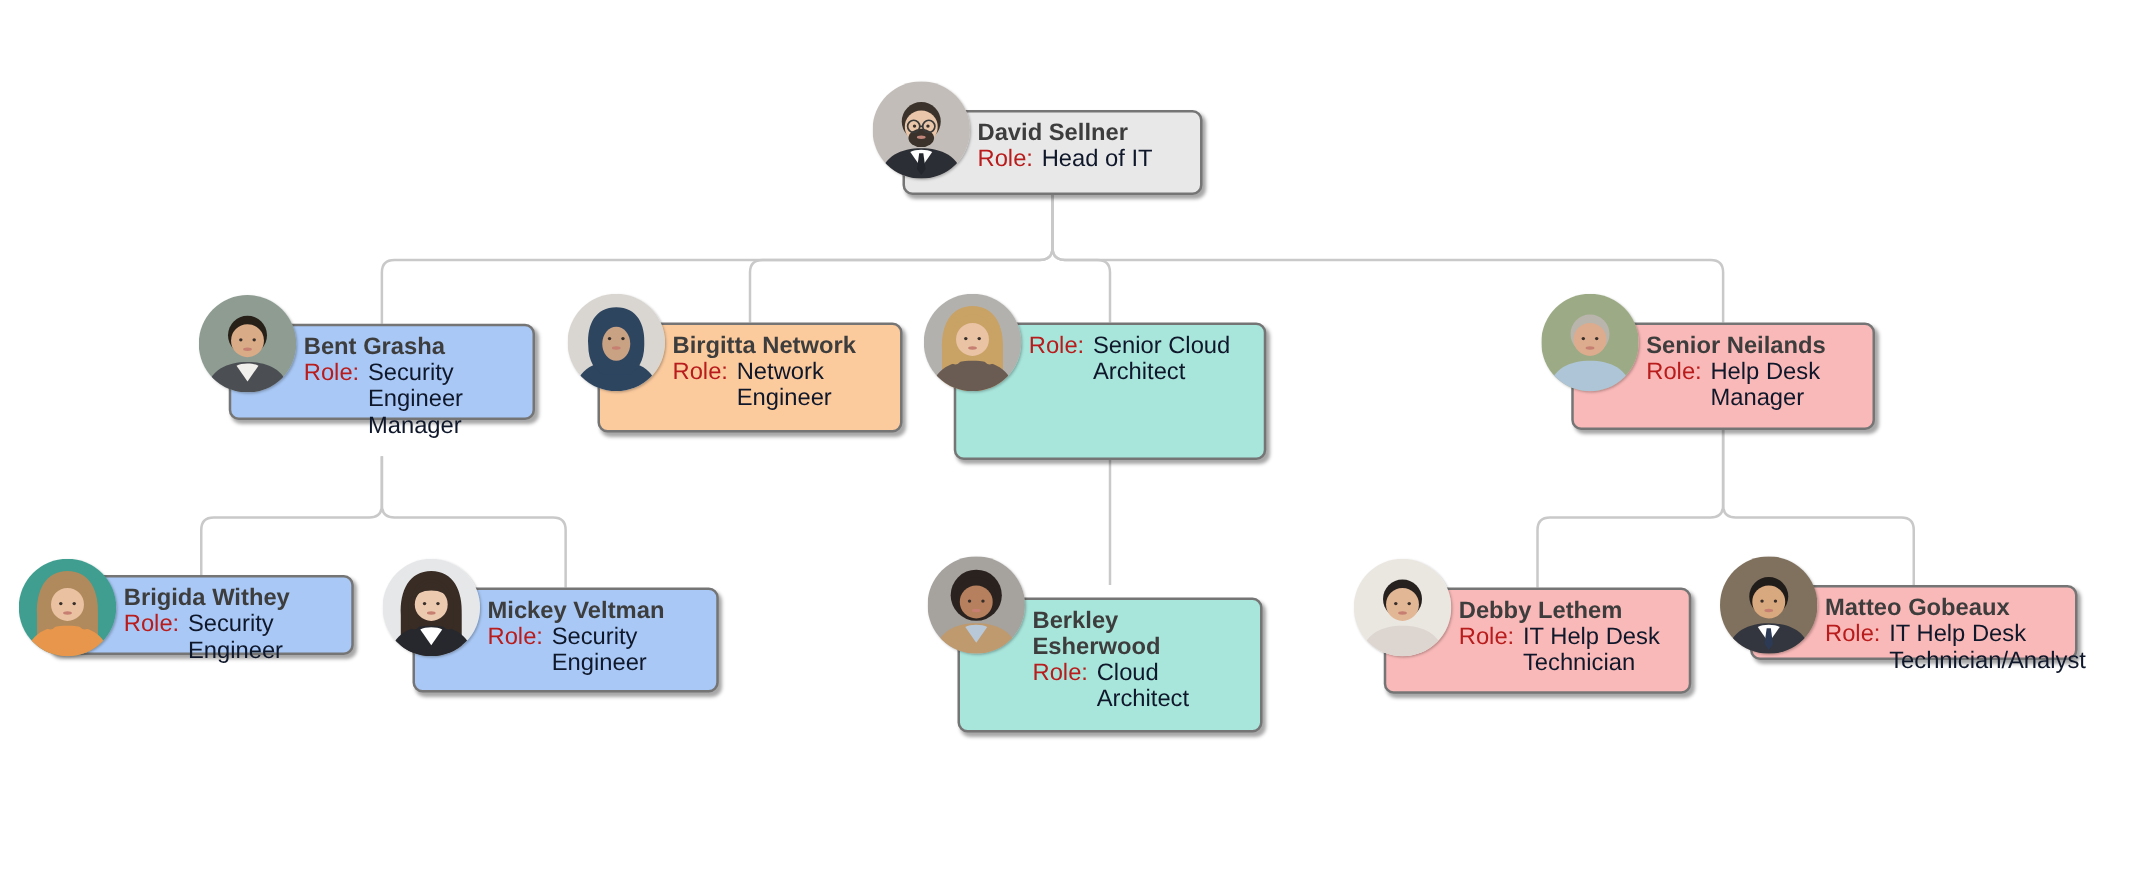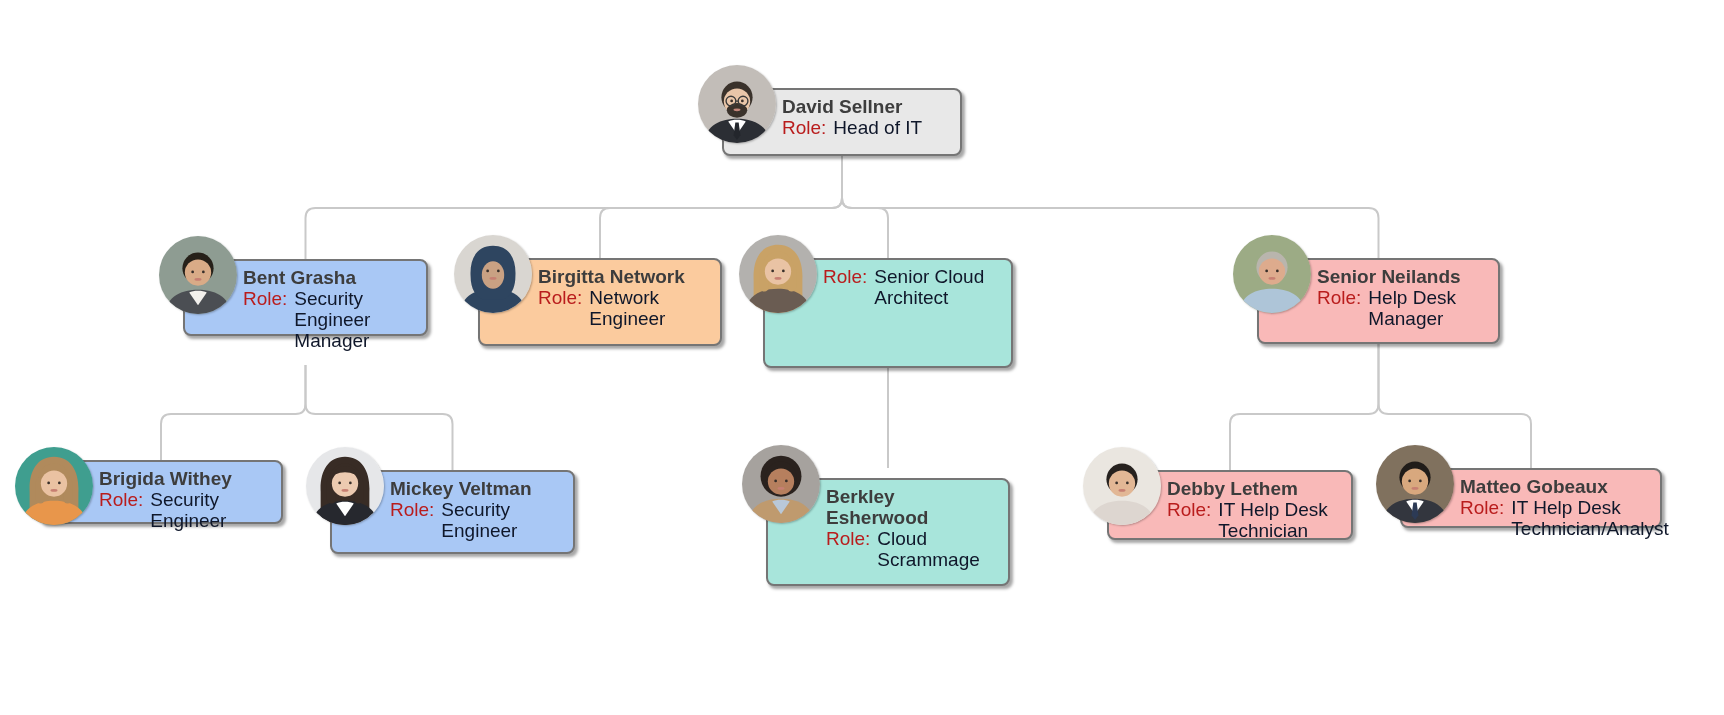--- a/index.html
+++ b/index.html
@@ -234,37 +234,37 @@
           <circle cx="45.5" cy="36.8" r="1.4" fill="#382f2a"></circle>
           <ellipse cx="40" cy="44.5" rx="3.6" ry="1.4" fill="#c77f72"></ellipse>
         </svg>
       </div>
     <div class="card" style="left: 24px; top: 23px; width: 244px; height: 108px; background: rgb(168, 229, 219); border-color: rgb(117, 117, 117); margin-top: 10px;">
       <div class="name">Berkley
 Esherwood</div>
       <div class="role">
         <span class="role-label">Role:</span>
         <span class="role-value">Cloud
-Scrammage</span>
+Architect</span>
       </div>
     </div>
   </div>
     <div class="node" style="left: 1083px; top: 447px;">
     <div class="avatar" style="left: 0px; top: 0px;">
         <svg viewBox="0 0 80 80">
           <rect width="80" height="80" fill="#eae6e0"></rect>
           <path d="M6 80 C8 61 24 55 40 55 C56 55 72 61 74 80 Z" fill="#ddd6d0"></path>
           <circle cx="40" cy="33" r="16" fill="#26211e"></circle>
           <circle cx="40" cy="37.5" r="13.5" fill="#e2b795"></circle>
           <circle cx="34.5" cy="36.8" r="1.4" fill="#382f2a"></circle>
           <circle cx="45.5" cy="36.8" r="1.4" fill="#382f2a"></circle>
           <ellipse cx="40" cy="44.5" rx="3.6" ry="1.4" fill="#c77f72"></ellipse>
         </svg>
       </div>
-    <div class="card" style="left: 24px; top: 23px; width: 246px; height: 70px; background: rgb(249, 185, 184); border-color: rgb(117, 117, 117);">
+    <div class="card" style="left: 24px; top: 23px; width: 246px; height: 85px; background: rgb(249, 185, 184); border-color: rgb(117, 117, 117);">
       <div class="name">Debby Lethem</div>
       <div class="role">
         <span class="role-label">Role:</span>
         <span class="role-value">IT Help Desk
 Technician</span>
       </div>
     </div>
   </div>
     <div class="node" style="left: 1376px; top: 445px;">
     <div class="avatar" style="left: 0px; top: 0px;">

